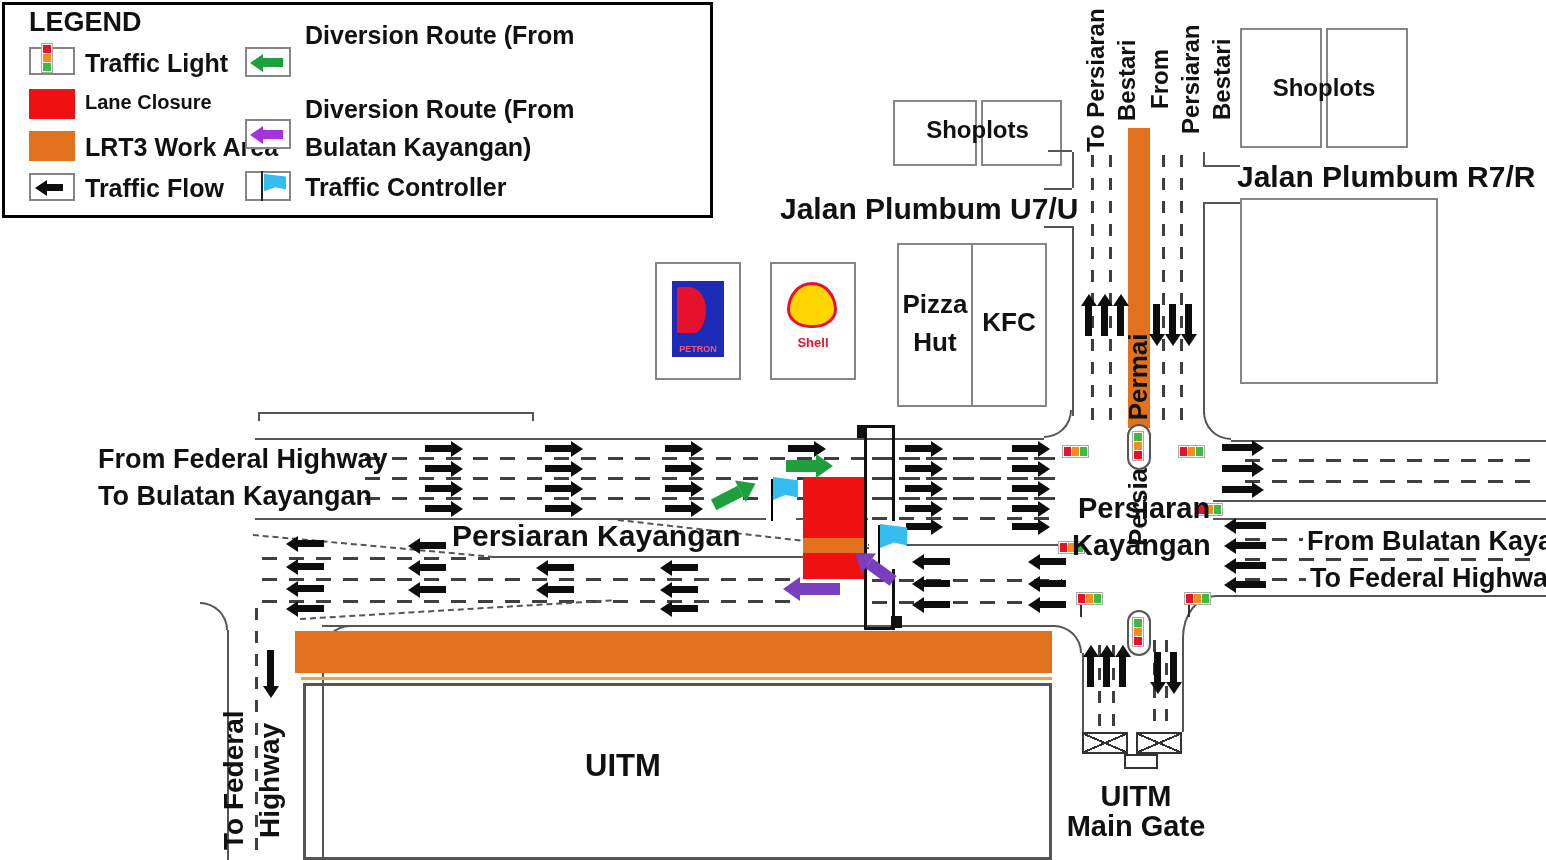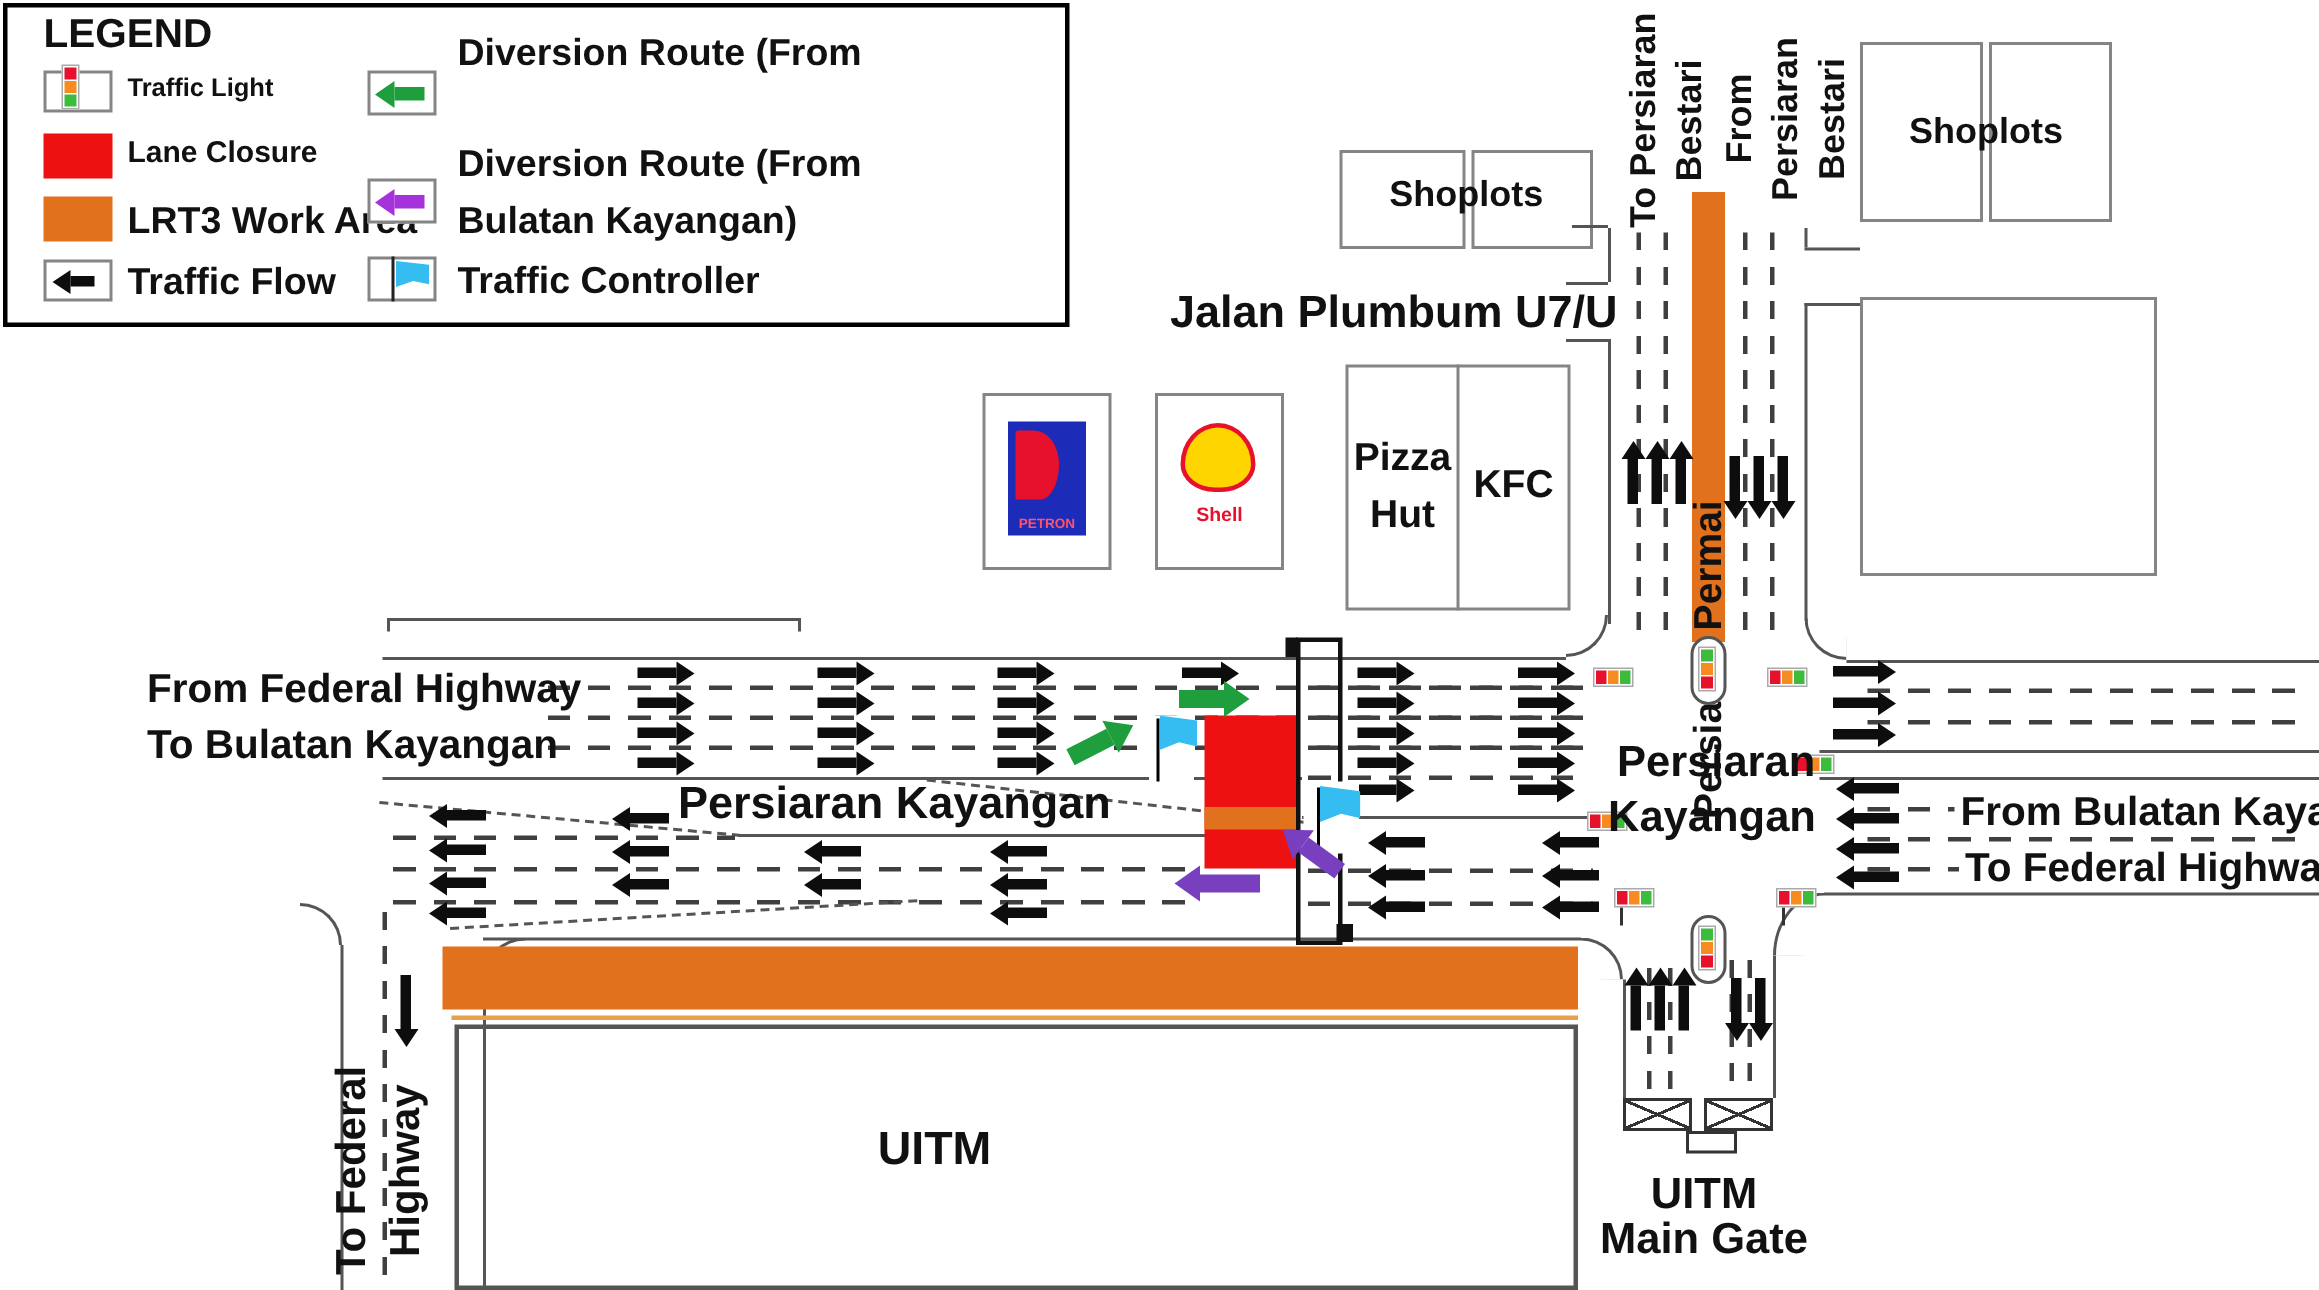--- a/index.html
+++ b/index.html
@@ -59,21 +59,21 @@
 
   <div class="abs" style="left:2px;top:2px;width:711px;height:216px;border:3px solid #000;background:#fff;z-index:10">
     <div class="lbl" style="left:24px;top:2px;font-size:27px">LEGEND</div>
 
     <div class="box" style="left:24px;top:42px;width:46px;height:28px"></div>
     <div class="tlv" style="left:36px;top:38px">
       <i class="cr"></i>
         <i class="co"></i>
         <i class="cg"></i>
     </div>
-    <div class="lbl" style="left:80px;top:44px;font-size:17px">Traffic Light</div>
+    <div class="lbl" style="left:80px;top:44px;font-size:25px">Traffic Light</div>
 
     <div class="abs red" style="left:24px;top:84px;width:46px;height:30px"></div>
     <div class="lbl" style="left:80px;top:86px;font-size:20px">Lane Closure</div>
 
     <div class="abs orange" style="left:24px;top:126px;width:46px;height:30px"></div>
     <div class="lbl" style="left:80px;top:128px;font-size:25px">LRT3 Work Area</div>
 
     <div class="box" style="left:24px;top:168px;width:46px;height:28px"></div>
     <i class="fl" style="left:42px;top:179px;width:16px"></i>
     <div class="lbl" style="left:80px;top:169px;font-size:25px">Traffic Flow</div>
@@ -113,20 +113,21 @@
   <div class="box" style="left:897px;top:243px;width:150px;height:164px"></div>
   <div class="sv" style="left:971px;top:243px;height:164px;background:#858585"></div>
   <div class="lbl" style="left:899px;top:290px;width:72px;text-align:center;font-size:26px">Pizza</div>
   <div class="lbl" style="left:899px;top:328px;width:72px;text-align:center;font-size:26px">Hut</div>
   <div class="lbl" style="left:973px;top:308px;width:72px;text-align:center;font-size:26px">KFC</div>
 
   <div class="box" style="left:1240px;top:28px;width:82px;height:120px"></div>
   <div class="box" style="left:1326px;top:28px;width:82px;height:120px"></div>
   <div class="lbl" style="left:1240px;top:74px;width:168px;text-align:center;font-size:24px;z-index:8">Shoplots</div>
 
+  <div class="lbl" style="left:1237px;top:160px;font-size:30px;z-index:8">Jalan Plumbum R7/R</div>
   <div class="sl" style="left:1203px;top:165px;width:37px"></div>
   <div class="sl" style="left:1203px;top:202px;width:37px"></div>
 
   <div class="box" style="left:1240px;top:198px;width:198px;height:186px"></div>
 
   <div class="sv" style="left:1072px;top:152px;height:36px"></div>
   <div class="sv" style="left:1072px;top:226px;height:190px"></div>
   <div class="sv" style="left:1203px;top:152px;height:13px"></div>
   <div class="sv" style="left:1203px;top:202px;height:212px"></div>
   <div class="sl" style="left:1048px;top:150px;width:24px"></div>

